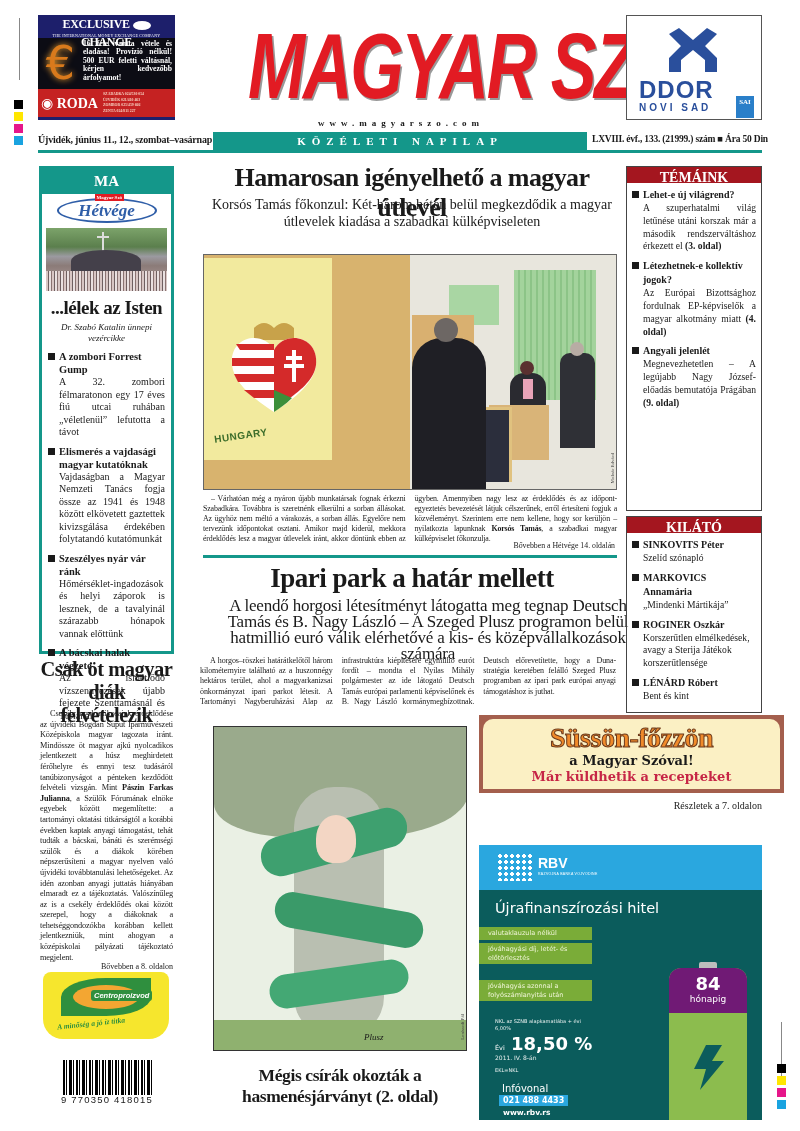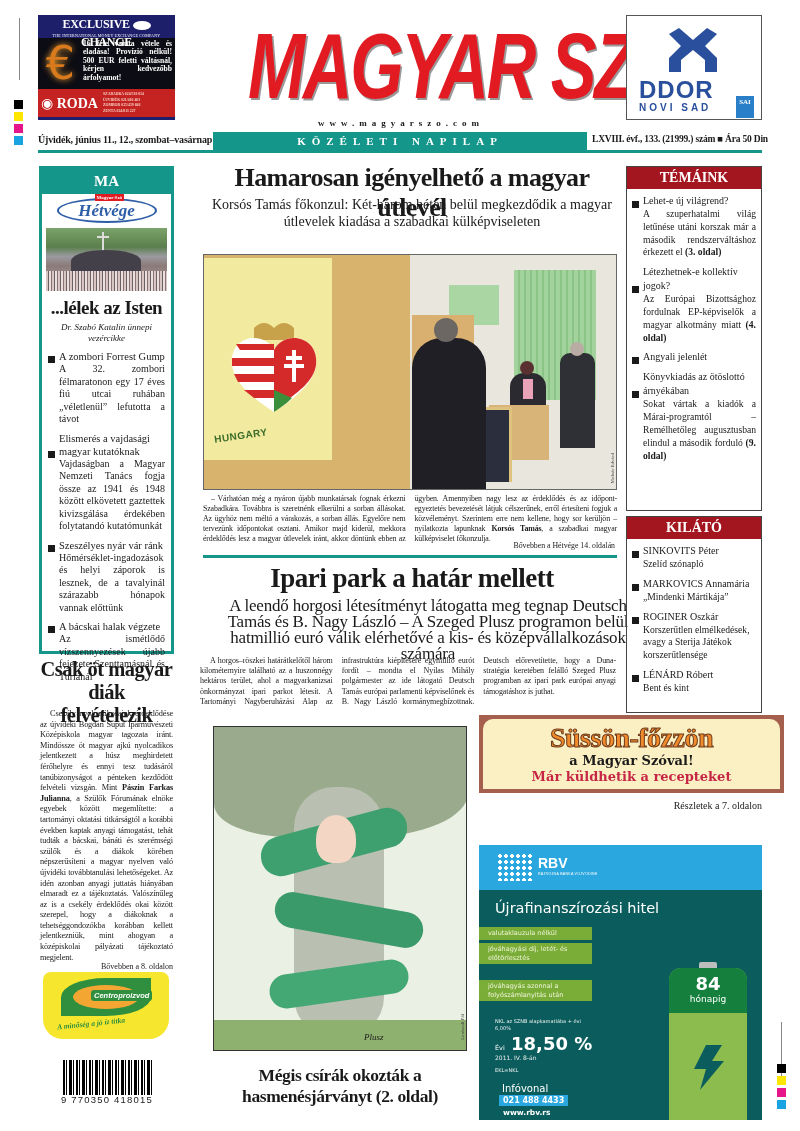--- a/index.html
+++ b/index.html
@@ -44,21 +44,21 @@
   .hetvege-logo .tag { position: absolute; left: 36px; top: -6px; background: #e21b23; color: #fff; font-size: 5px; line-height: 7px; padding: 0 2px; font-style: normal; }
   .ma-photo { margin: 5px 4px 0; height: 63px; background: linear-gradient(180deg,#7ca36a 0%,#5b7f4d 30%,#9b9aa0 45%,#8b7b78 60%,#b9a7a6 100%); position: relative; overflow: hidden; }
   .ma-photo .dome { position: absolute; left: 25px; top: 22px; width: 70px; height: 22px; border-radius: 50% 50% 0 0; background: #44404a; }
   .ma-photo .cross { position: absolute; left: 56px; top: 4px; width: 2px; height: 20px; background: #ddd; }
   .ma-photo .cross:after { content: ""; position: absolute; left: -5px; top: 4px; width: 12px; height: 2px; background: #ddd; }
   .ma-photo .crowd { position: absolute; left: 0; right: 0; bottom: 0; height: 20px; background: repeating-linear-gradient(90deg,#d8c6c4 0 2px,#6e5f60 2px 3px,#e9e0e0 3px 5px,#8a7372 5px 6px); }
   .ma-title { text-align: center; font-size: 19px; font-weight: bold; margin-top: 6px; letter-spacing: -0.5px; }
   .ma-author { text-align: center; font-size: 9px; font-style: italic; line-height: 11px; margin-top: 3px; padding: 0 14px; }
   .ma-items { margin-top: 6px; padding: 0 6px 0 6px; }
   .bul-item { margin-bottom: 6px; }
-  .bul-head { font-size: 10.5px; font-weight: normal; line-height: 13px; display: flex; align-items: flex-end; }
+  .bul-head { font-size: 10.5px; font-weight: bold; line-height: 13px; display: flex; }
   .bul-head .sq { width: 7px; height: 7px; background: #1a1a1a; margin: 3px 4px 0 0; flex: 0 0 7px; }
   .bul-body { font-size: 10px; line-height: 12.5px; padding-left: 11px; text-align: justify; }
 
   .csak-title { left: 40px; top: 658px; width: 133px; text-align: center; font-size: 20.5px; font-weight: bold; line-height: 23px; letter-spacing: -0.5px; }
   .csak-body { left: 40px; top: 709px; width: 133px; font-size: 8.3px; line-height: 10.6px; text-align: justify; text-indent: 10px; letter-spacing: -0.15px; }
   .csak-ref { left: 40px; top: 962px; width: 133px; font-size: 8px; text-align: right; }
 
   .ad-centro { left: 43px; top: 972px; width: 126px; height: 67px; background: #f6e62d; border-radius: 8px 8px 20px 20px; overflow: hidden; }
   .ad-centro .leaf { position: absolute; left: 18px; top: 6px; width: 90px; height: 38px; border-radius: 50% 0 50% 0; background: #2f8f3e; }
   .ad-centro .inner { position: absolute; left: 30px; top: 13px; width: 66px; height: 24px; border-radius: 50%; background: #f3a632; }
@@ -110,21 +110,21 @@
   .cartoon .snake2 { position: absolute; left: 60px; top: 175px; width: 150px; height: 36px; border-radius: 18px; background: #3a9a69; transform: rotate(10deg); }
   .cartoon .snake3 { position: absolute; left: 55px; top: 240px; width: 140px; height: 34px; border-radius: 17px; background: #44a874; transform: rotate(-8deg); }
   .cartoon .girl { position: absolute; left: 102px; top: 88px; width: 40px; height: 48px; border-radius: 50% 50% 40% 40%; background: #f3d6c4; }
   .cartoon .ground { position: absolute; left: 0; bottom: 0; width: 254px; height: 30px; background: #8fb16f; }
   .cartoon .sig { position: absolute; left: 150px; bottom: 8px; font-style: italic; font-size: 9px; }
   .cartoon .credit { position: absolute; right: 1px; bottom: 10px; font-size: 5px; writing-mode: vertical-rl; transform: rotate(180deg); color: #444; }
   .cartoon-cap { left: 213px; top: 1065px; width: 254px; text-align: center; font-size: 17.5px; font-weight: bold; line-height: 21px; letter-spacing: -0.4px; }
 
   
   .temaink { left: 626px; top: 166px; width: 136px; height: 345px; border: 1px solid #444; }
-  .red-head { height: 22px; background: #a4161f; color: #fff; font-weight: bold; font-size: 14px; text-align: center; line-height: 22px; }
+  .red-head { height: 16px; background: #a4161f; color: #fff; font-weight: bold; font-size: 14px; text-align: center; line-height: 22px; }
   .temaink .items { padding: 5px 5px 0 5px; }
   .temaink .bul-head { font-size: 10px; line-height: 14px; }
   .temaink .bul-body { font-size: 9.6px; line-height: 12.8px; }
   .kilato { left: 626px; top: 516px; width: 136px; height: 197px; border: 1px solid #444; }
   .kilato .items { padding: 5px 5px 0 5px; }
   .kilato .bul-head { font-size: 10px; line-height: 14px; }
   .kilato .bul-body { font-size: 9.6px; line-height: 12.8px; text-align: left; }
 
   
   .ad-sutes { left: 479px; top: 715px; width: 305px; height: 78px; background: #a45f4d; padding: 4px; }
@@ -143,21 +143,21 @@
   .ad-rbv .headline { position: absolute; left: 16px; top: 55px; color: #fff; font-family: "DejaVu Sans", sans-serif; font-size: 14.5px; }
   .ad-rbv .feat { position: absolute; left: 0; width: 113px; background: #7aac38; color: #f0f5d8; font-family: "DejaVu Sans", sans-serif; font-size: 6.5px; line-height: 8.6px; padding: 2px 6px 2px 9px; }
   .ad-rbv .small { position: absolute; left: 16px; color: #e8f0ef; font-family: "DejaVu Sans", sans-serif; font-size: 5px; line-height: 7px; }
   .ad-rbv .rate { position: absolute; left: 16px; top: 188px; color: #fff; font-family: "DejaVu Sans", sans-serif; font-weight: bold; font-size: 18px; }
   .ad-rbv .rate small { font-size: 6.5px; font-weight: normal; }
   .ad-rbv .info { position: absolute; left: 23px; top: 238px; color: #fff; font-family: "DejaVu Sans", sans-serif; font-size: 10px; }
   .ad-rbv .phone { position: absolute; left: 20px; top: 250px; background: #2aa7df; color: #fff; font-family: "DejaVu Sans", sans-serif; font-weight: bold; font-size: 8px; padding: 0 4px; line-height: 11px; }
   .ad-rbv .web { position: absolute; left: 24px; top: 263px; color: #fff; font-family: "DejaVu Sans", sans-serif; font-weight: bold; font-size: 7.5px; }
   .ad-rbv .battery { position: absolute; left: 190px; top: 123px; width: 78px; height: 152px; background: #8cbc4e; border-radius: 12px 12px 0 0; }
   .ad-rbv .battery-cap { position: absolute; left: 220px; top: 117px; width: 18px; height: 8px; background: #bdbdbd; border-radius: 2px; }
-  .ad-rbv .battery-top { position: absolute; left: 190px; top: 123px; width: 78px; height: 45px; background: #15803d; border-radius: 12px 12px 0 0; text-align: center; color: #fff; font-family: "DejaVu Sans", sans-serif; }
+  .ad-rbv .battery-top { position: absolute; left: 190px; top: 123px; width: 78px; height: 45px; background: #701a75; border-radius: 12px 12px 0 0; text-align: center; color: #fff; font-family: "DejaVu Sans", sans-serif; }
   .ad-rbv .battery-top .n { font-size: 18px; font-weight: bold; line-height: 21px; padding-top: 5px; }
   .ad-rbv .battery-top .u { font-size: 9px; line-height: 10px; }
   .ad-rbv .bolt { position: absolute; left: 215px; top: 200px; width: 30px; height: 45px; }
 </style>
 </head>
 <body>
 
 <div class="abs regline" style="left:19px;top:18px;height:62px;"></div>
 <div class="abs cmyk" style="left:14px;top:100px;background:#000;"></div>
 <div class="abs cmyk" style="left:14px;top:112px;background:#ffe600;"></div>
@@ -337,27 +337,21 @@
           <span class="sq"></span>
           <span>Létezhetnek-e kollektív jogok?</span>
         </div>
       <div class="bul-body"><span>Az Európai Bizottsághoz fordulnak EP-képviselők a magyar alkotmány miatt </span><b>(4. oldal)</b></div>
     </div>
     <div class="bul-item">
       <div class="bul-head">
           <span class="sq"></span>
           <span>Angyali jelenlét</span>
         </div>
-    </div>
-    <div class="bul-item">
-      <div class="bul-head">
-          <span class="sq"></span>
-          <span>Könyvkiadás az ötöslottó árnyékában</span>
-        </div>
-      <div class="bul-body"><span>Sokat vártak a kiadók a Márai-programtól – Remélhetőleg augusztusban elindul a második forduló </span><b>(9. oldal)</b></div>
+      <div class="bul-body"><span>Megnevezhetetlen – A legújabb Nagy József-előadás bemutatója Prágában </span><b>(9. oldal)</b></div>
     </div>
   </div>
 </div>
 
 <div class="abs kilato">
   <div class="red-head">KILÁTÓ</div>
   <div class="items">
     <div class="bul-item">
       <div class="bul-head">
           <span class="sq"></span>

